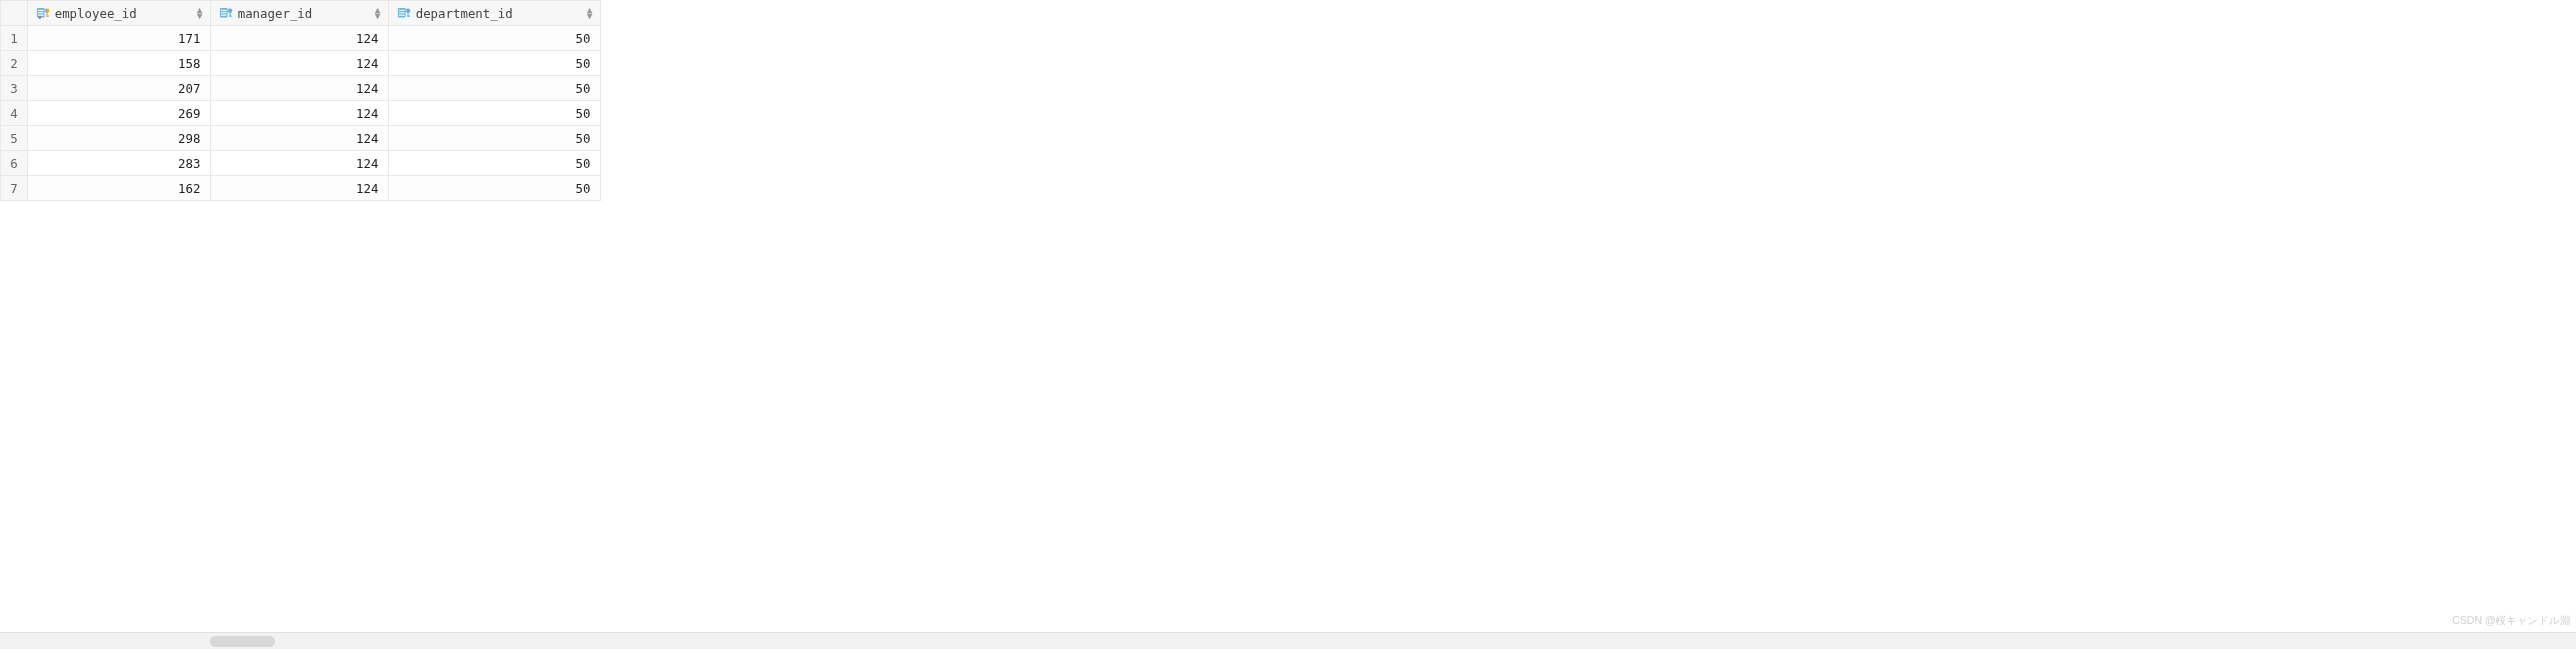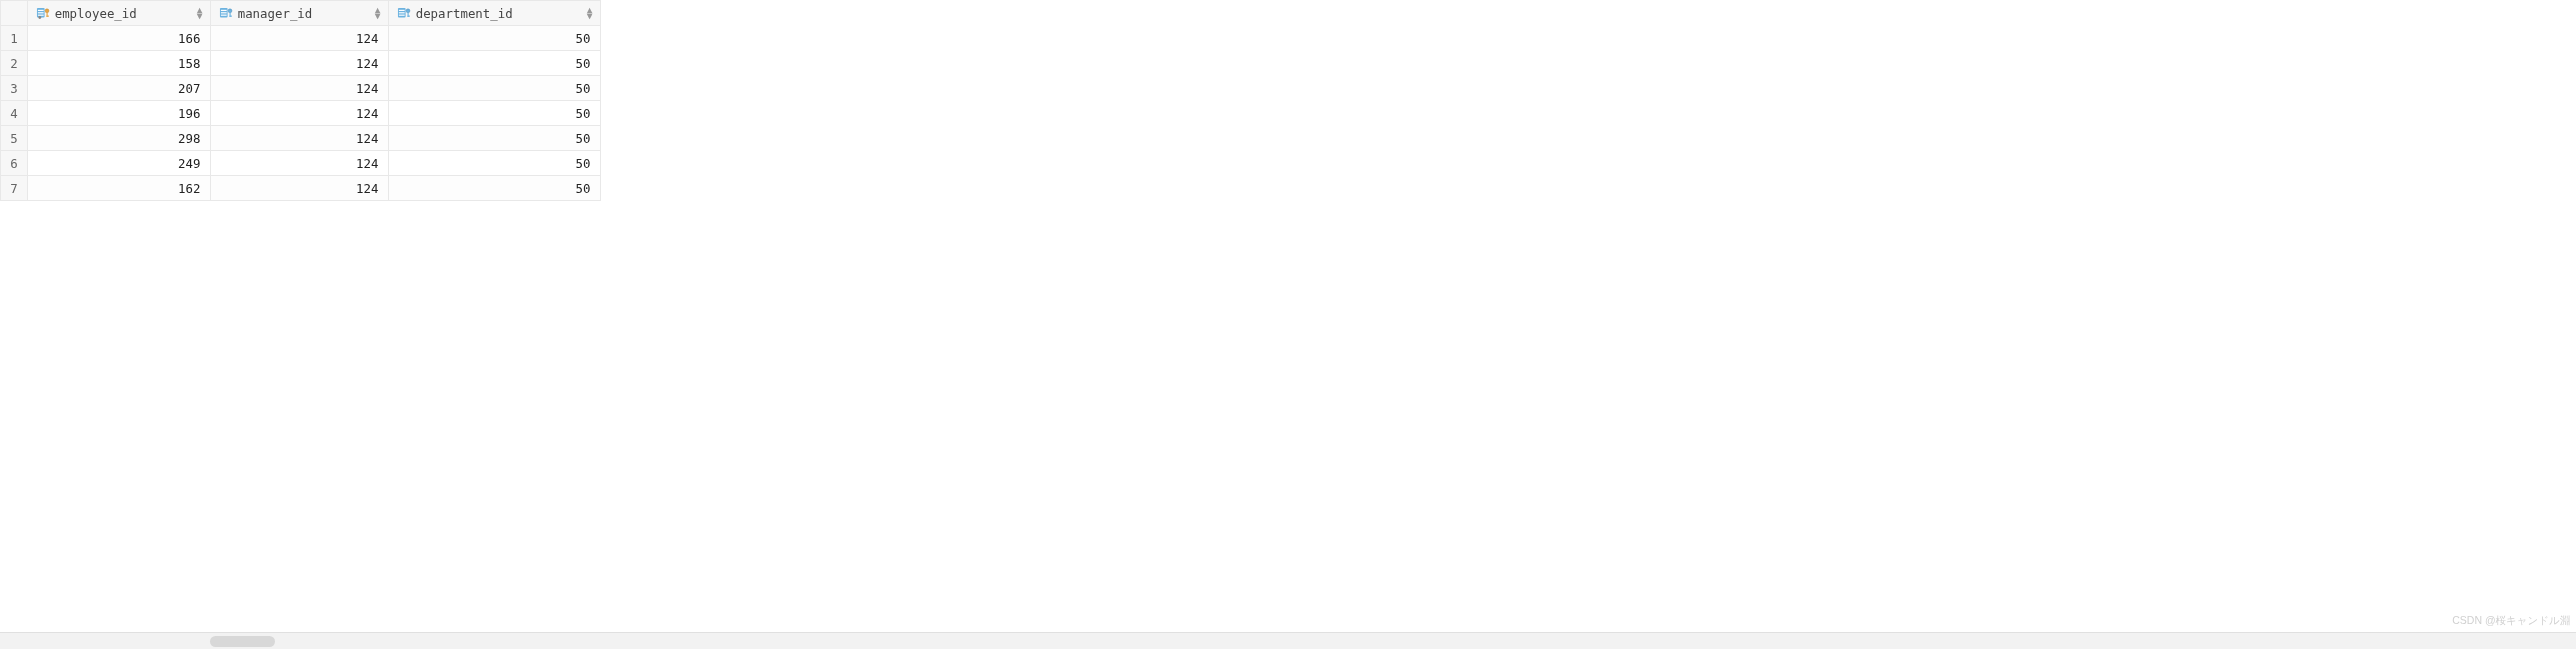--- a/index.html
+++ b/index.html
@@ -186,51 +186,51 @@
         <span class="sort-icon">
           <span>▲</span>
             <span>▼</span>
         </span>
       </div>
     </div>
   </div>
 
   <div class="grid-row data-row">
     <div class="grid-cell row-num">1</div>
-    <div class="grid-cell data-cell col-employee">166</div>
+    <div class="grid-cell data-cell col-employee">171</div>
     <div class="grid-cell data-cell col-manager">124</div>
     <div class="grid-cell data-cell col-department">50</div>
   </div>
   <div class="grid-row data-row">
     <div class="grid-cell row-num">2</div>
     <div class="grid-cell data-cell col-employee">158</div>
     <div class="grid-cell data-cell col-manager">124</div>
     <div class="grid-cell data-cell col-department">50</div>
   </div>
   <div class="grid-row data-row">
     <div class="grid-cell row-num">3</div>
     <div class="grid-cell data-cell col-employee">207</div>
     <div class="grid-cell data-cell col-manager">124</div>
     <div class="grid-cell data-cell col-department">50</div>
   </div>
   <div class="grid-row data-row">
     <div class="grid-cell row-num">4</div>
-    <div class="grid-cell data-cell col-employee">196</div>
+    <div class="grid-cell data-cell col-employee">269</div>
     <div class="grid-cell data-cell col-manager">124</div>
     <div class="grid-cell data-cell col-department">50</div>
   </div>
   <div class="grid-row data-row">
     <div class="grid-cell row-num">5</div>
     <div class="grid-cell data-cell col-employee">298</div>
     <div class="grid-cell data-cell col-manager">124</div>
     <div class="grid-cell data-cell col-department">50</div>
   </div>
   <div class="grid-row data-row">
     <div class="grid-cell row-num">6</div>
-    <div class="grid-cell data-cell col-employee">249</div>
+    <div class="grid-cell data-cell col-employee">283</div>
     <div class="grid-cell data-cell col-manager">124</div>
     <div class="grid-cell data-cell col-department">50</div>
   </div>
   <div class="grid-row data-row">
     <div class="grid-cell row-num">7</div>
     <div class="grid-cell data-cell col-employee">162</div>
     <div class="grid-cell data-cell col-manager">124</div>
     <div class="grid-cell data-cell col-department">50</div>
   </div>
 </div>

